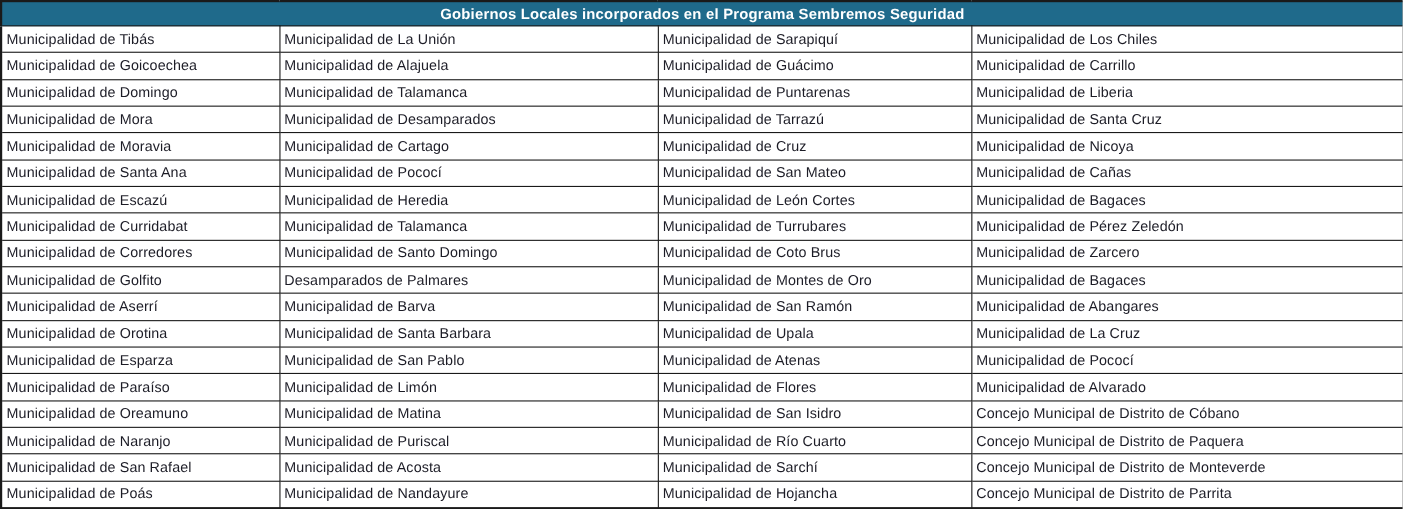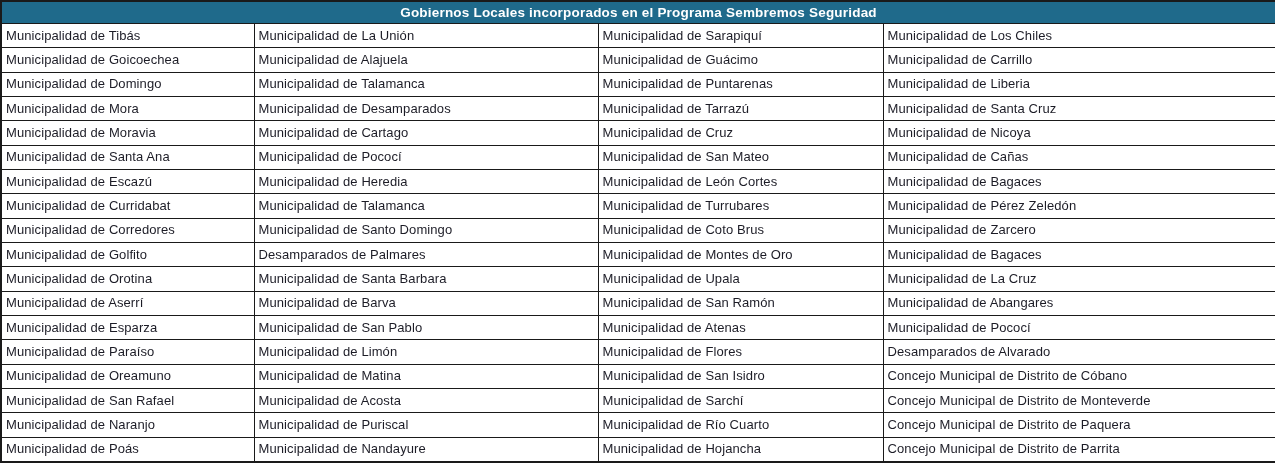--- a/index.html
+++ b/index.html
@@ -117,60 +117,60 @@
           <td>Municipalidad de Coto Brus</td>
           <td>Municipalidad de Zarcero</td>
         </tr>
         <tr>
           <td>Municipalidad de Golfito</td>
           <td>Desamparados de Palmares</td>
           <td>Municipalidad de Montes de Oro</td>
           <td>Municipalidad de Bagaces</td>
         </tr>
         <tr>
+          <td>Municipalidad de Aserrí</td>
+          <td>Municipalidad de Barva</td>
+          <td>Municipalidad de San Ramón</td>
+          <td>Municipalidad de Abangares</td>
+        </tr>
+        <tr>
           <td>Municipalidad de Orotina</td>
           <td>Municipalidad de Santa Barbara</td>
           <td>Municipalidad de Upala</td>
           <td>Municipalidad de La Cruz</td>
-        </tr>
-        <tr>
-          <td>Municipalidad de Aserrí</td>
-          <td>Municipalidad de Barva</td>
-          <td>Municipalidad de San Ramón</td>
-          <td>Municipalidad de Abangares</td>
         </tr>
         <tr>
           <td>Municipalidad de Esparza</td>
           <td>Municipalidad de San Pablo</td>
           <td>Municipalidad de Atenas</td>
           <td>Municipalidad de Pococí</td>
         </tr>
         <tr>
           <td>Municipalidad de Paraíso</td>
           <td>Municipalidad de Limón</td>
           <td>Municipalidad de Flores</td>
-          <td>Desamparados de Alvarado</td>
+          <td>Municipalidad de Alvarado</td>
         </tr>
         <tr>
           <td>Municipalidad de Oreamuno</td>
           <td>Municipalidad de Matina</td>
           <td>Municipalidad de San Isidro</td>
           <td>Concejo Municipal de Distrito de Cóbano</td>
         </tr>
         <tr>
+          <td>Municipalidad de Naranjo</td>
+          <td>Municipalidad de Puriscal</td>
+          <td>Municipalidad de Río Cuarto</td>
+          <td>Concejo Municipal de Distrito de Paquera</td>
+        </tr>
+        <tr>
           <td>Municipalidad de San Rafael</td>
           <td>Municipalidad de Acosta</td>
           <td>Municipalidad de Sarchí</td>
           <td>Concejo Municipal de Distrito de Monteverde</td>
-        </tr>
-        <tr>
-          <td>Municipalidad de Naranjo</td>
-          <td>Municipalidad de Puriscal</td>
-          <td>Municipalidad de Río Cuarto</td>
-          <td>Concejo Municipal de Distrito de Paquera</td>
         </tr>
         <tr>
           <td>Municipalidad de Poás</td>
           <td>Municipalidad de Nandayure</td>
           <td>Municipalidad de Hojancha</td>
           <td>Concejo Municipal de Distrito de Parrita</td>
         </tr>
       </tbody>
   </table>
 </div>

